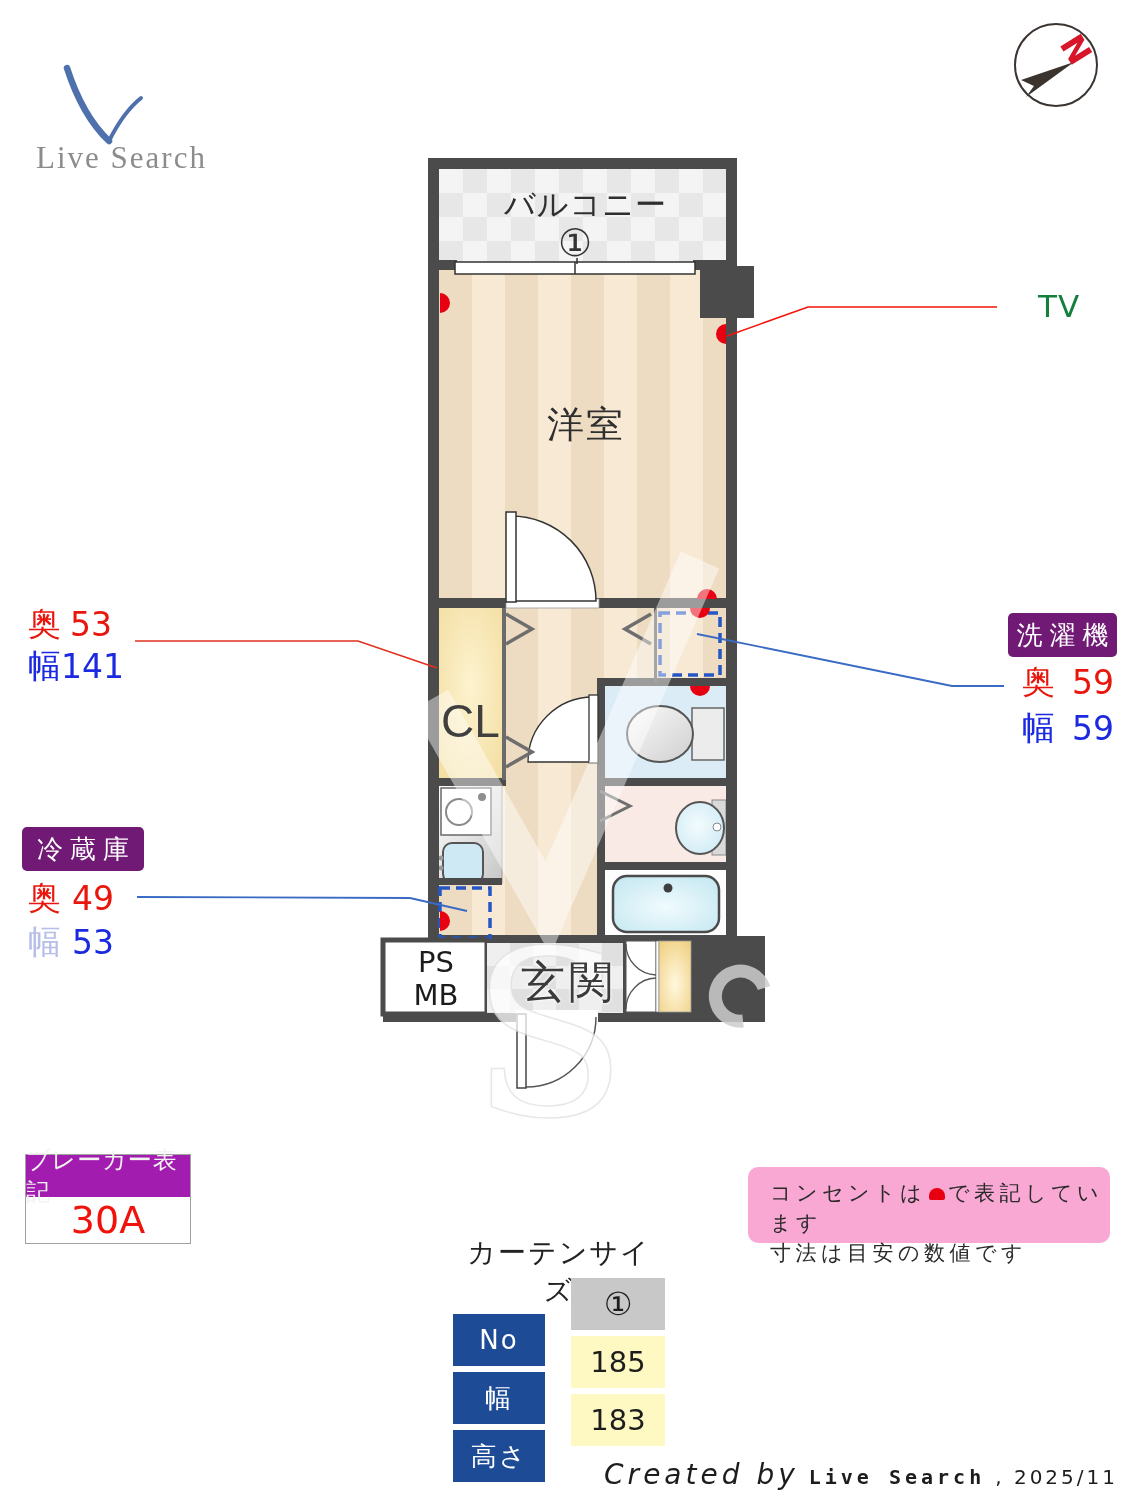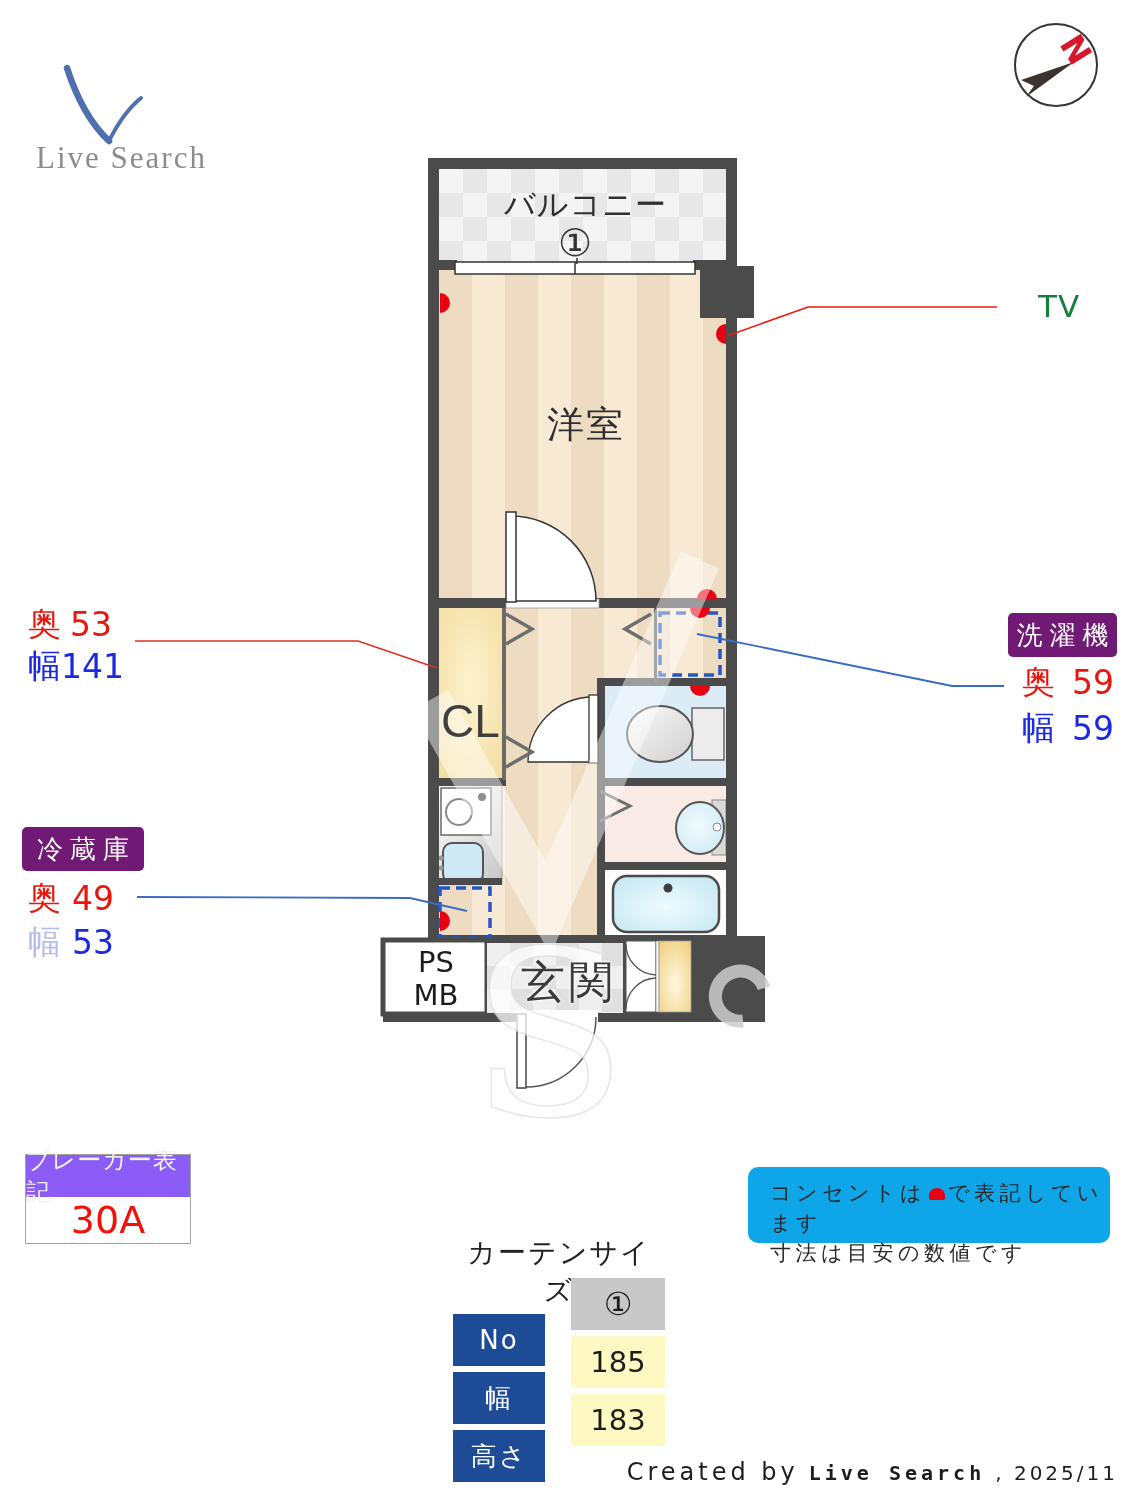--- a/index.html
+++ b/index.html
@@ -35,40 +35,40 @@
   .red-t { color:#e8160c; }
   .blue-t { color:#1b2ae0; }
   .faded-t { color:#b7bfe8; }
 
   .badge { background:#701a75; color:#fff; border-radius:5px; display:flex; align-items:center;
     justify-content:center; font-size:26px; letter-spacing:7px; text-indent:7px; }
   .badge-washer { left:1008px; top:613px; width:109px; height:44px; }
   .badge-fridge { left:22px; top:827px; width:122px; height:44px; }
 
   .breaker { left:25px; top:1154px; width:166px; border:1px solid #a2a2a2; background:#fff; }
-  .breaker-head { height:42px; background:#8b5cf6; color:#f2f2f2; font-size:24px;
+  .breaker-head { height:42px; background:#a21caf; color:#f2f2f2; font-size:24px;
     display:flex; align-items:center; justify-content:center; letter-spacing:1px; }
   .breaker-val { height:46px; color:#f2120c; font-size:38px; display:flex; align-items:center; justify-content:center; }
 
-  .notebox { left:748px; top:1167px; width:362px; height:76px; background:#0ea5e9; border-radius:10px;
+  .notebox { left:748px; top:1167px; width:362px; height:76px; background:#f9a8d4; border-radius:10px;
     padding:11px 0 0 22px; font-size:21px; letter-spacing:4.5px; color:#2a2a2a; line-height:30px;font-family:Liberation Serif, serif; }
   .dome { display:inline-block; width:16px; height:12px; background:#e60012;
     border-radius:8px 8px 2px 2px; margin:0 3px; }
 
   .curtain-title { left:453px; top:1234px; width:212px; text-align:center; font-size:28px;
     letter-spacing:2px; color:#222; }
   .ct-row { display:flex; gap:26px; position:absolute; left:453px; }
   .ct-label { width:92px; height:52px; background:#1e4b96; color:#fff; font-size:26px;
     letter-spacing:2px; display:flex; align-items:center; justify-content:center;margin-top:36px; }
   .ct-value { width:94px; height:52px; background:#fef9c3; color:#1d1d1d; font-size:29px;
     display:flex; align-items:center; justify-content:center; }
   .ct-value.first { background:#c8c8c8; font-size:32px; }
 
   .footer { right:7px; top:1458px; display:flex; gap:10px; align-items:baseline; color:#1d1d1d; }
-  .footer .f-created { font-size:24px; letter-spacing:4px; }
+  .footer .f-created { font-size:28px; letter-spacing:4px;font-style:italic; }
   .footer .f-brand { font-size:20px; letter-spacing:4px; font-weight:bold;
     font-family:"DejaVu Sans Mono","Liberation Mono",monospace; }
   .footer .f-date { font-size:20px; letter-spacing:3px; }
 </style>
 </head>
 <body>
 
 <div class="page">
 
   <svg class="abs" style="left:0;top:0" width="1125" height="1500" viewBox="0 0 1125 1500">

